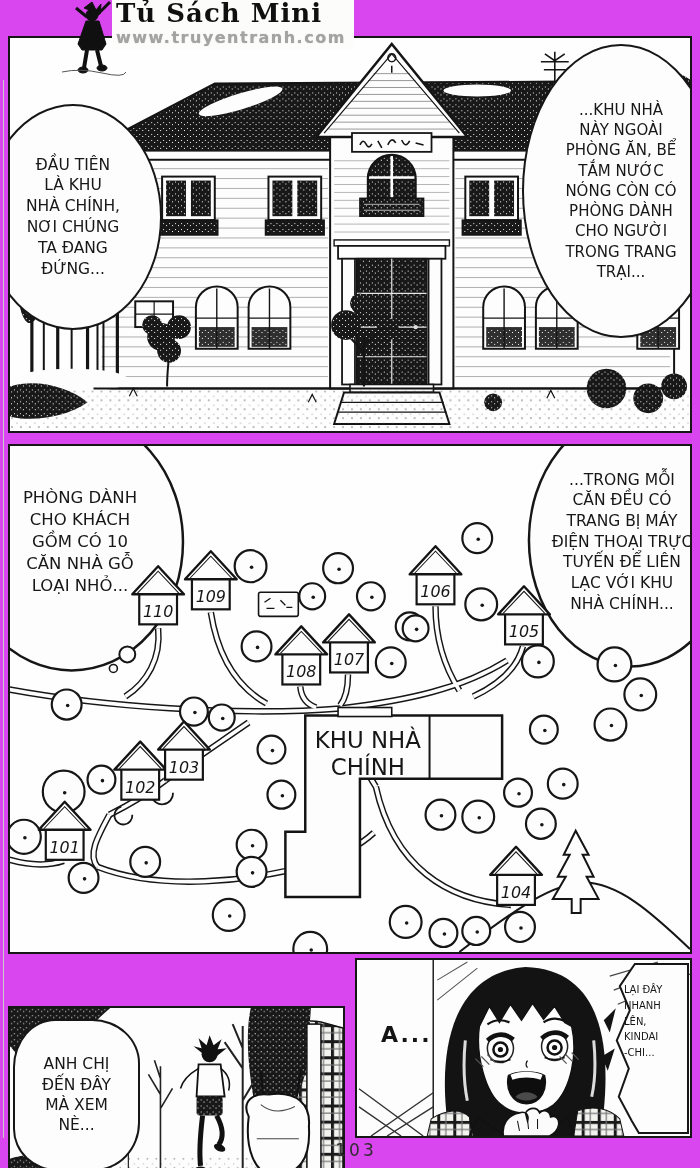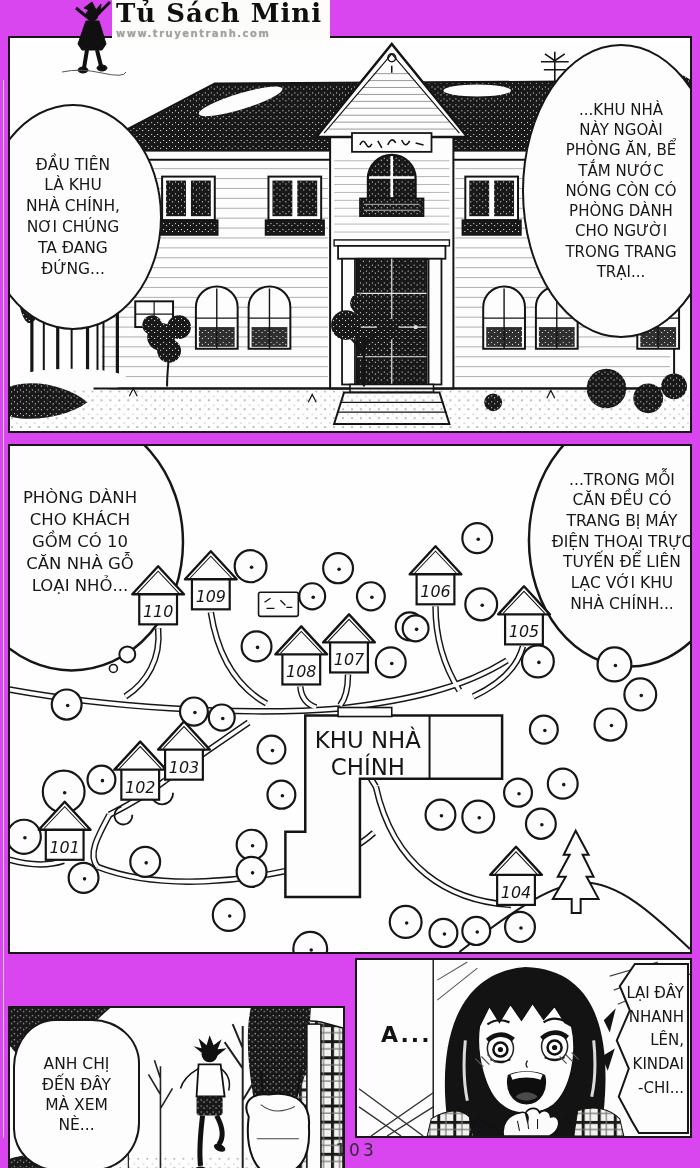--- a/index.html
+++ b/index.html
@@ -8,31 +8,31 @@
 .page{position:absolute;inset:0;background:#d946ef}
 .scan-edge{position:absolute;left:3px;top:80px;width:1px;height:1058px;background:#c9c9c6}
 .panel{position:absolute;background:#fefefe;border:2.5px solid #161616;overflow:hidden}
 #panel1{left:8px;top:36px;width:684px;height:397px}
 #panel2{left:8px;top:444px;width:684px;height:510px}
 #panel3{left:8px;top:1006px;width:337px;height:180px}
 #panel4{left:355px;top:958px;width:337px;height:180px}
 .panel>svg{position:absolute;inset:0;width:100%;height:100%}
 .masthead{position:absolute;left:112px;top:0;z-index:10;background:#fcfcfa;padding:0 8px 2px 4px}
 .title{font-family:"DejaVu Serif",serif;font-weight:bold;font-size:26px;color:#101010;letter-spacing:1px;line-height:1.05}
-.url{font-size:10px;font-weight:bold;color:#a3a3a1;letter-spacing:1.5px;margin-top:1px;text-shadow:0 0 1px #b5b5b3}
+.url{font-size:16px;font-weight:bold;color:#a3a3a1;letter-spacing:1.5px;margin-top:1px;text-shadow:0 0 1px #b5b5b3}
 .sil{position:absolute;left:56px;top:-2px;z-index:11}
 .bubble{position:absolute;display:flex;align-items:center;justify-content:center;text-align:center;white-space:pre-line;color:#171717;z-index:6}
 .bubble.bg{background:#fdfdfd;border:2.5px solid #161616;border-radius:50%}
 #p1-bubble-left{left:-26px;top:66px;width:178px;height:226px;font-size:15.5px;line-height:1.34}
 #p1-bubble-right{right:-30px;top:6px;width:198px;height:294px;font-size:15px;line-height:1.35}
 #p2-text-left{left:-14px;top:22px;width:168px;height:148px;font-size:16.5px;line-height:1.34}
 #p2-text-right{left:530px;top:8px;width:164px;height:176px;font-size:15.5px;line-height:1.33}
 #p3-bubble{left:3px;top:11px;width:127px;height:152px;font-size:15.5px;line-height:1.32;border-radius:42px 48px 46px 44px / 48px 44px 48px 42px}
 .a-text{position:absolute;left:24px;top:62px;font-size:22px;font-weight:bold;letter-spacing:2px;color:#141414;z-index:6}
-.strip-text{position:absolute;left:267px;top:22px;width:60px;text-align:right;font-size:15px;line-height:1.58;white-space:pre-line;color:#161616;z-index:6}
+.strip-text{position:absolute;left:267px;top:22px;width:60px;text-align:left;font-size:10px;line-height:1.58;white-space:pre-line;color:#161616;z-index:6}
 .pagenum{position:absolute;left:0;top:1140px;width:712px;text-align:center;font-size:17px;color:#2e2e2e;letter-spacing:3px}
 text{font-family:"DejaVu Sans",sans-serif}
 </style>
 </head>
 <body>
 
 <div class="page">
   <div class="scan-edge"></div>
 
   <svg class="sil" width="72" height="80" viewBox="0 0 72 80">

